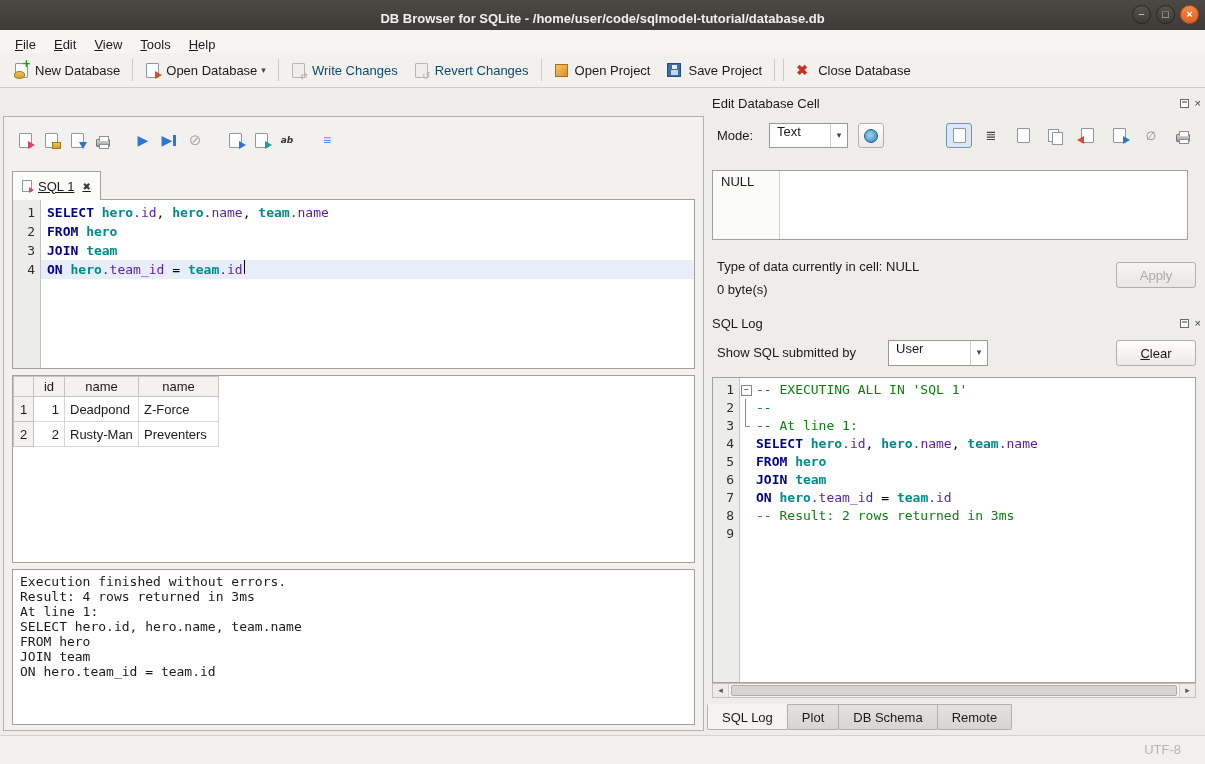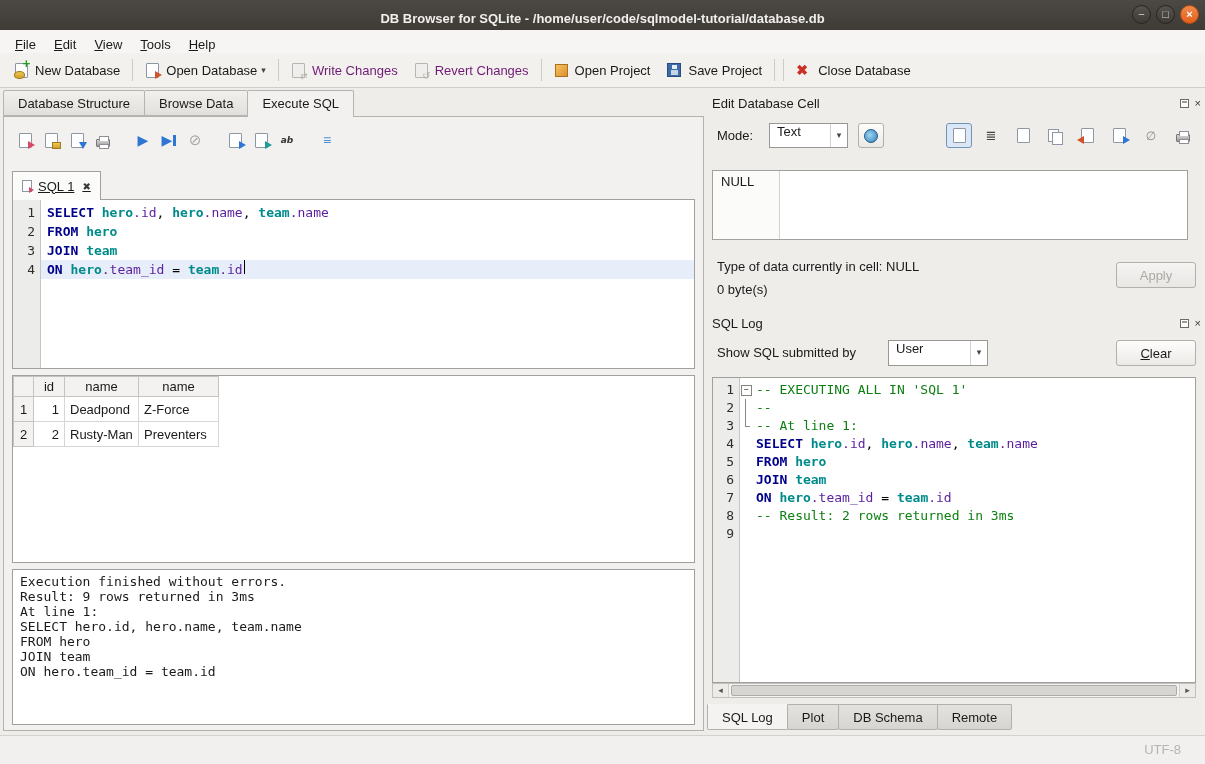--- a/index.html
+++ b/index.html
@@ -20,21 +20,21 @@
   
   .menubar { position:absolute; left:0; top:30px; width:1205px; height:29px; background:#f6f5f3;
     border-bottom:1px solid #dddbd7; display:flex; align-items:center; padding-left:6px; }
   .menu-item { padding:2px 9px; }
   .uline { text-decoration:underline; }
 
   
   .toolbar { position:absolute; left:0; top:53px; width:1205px; height:35px; background:#f2f1ee;
     border-bottom:1px solid #cfcdc9; display:flex; align-items:center; padding-left:6px; }
   .tbtn { display:flex; align-items:center; gap:6px; padding:0 8px; height:28px; border-radius:3px; white-space:nowrap; }
-  .tbtn.disabled { color:#701a75; }
+  .tbtn.disabled { color:#0c4a6e; }
   .tsep { width:1px; height:22px; background:#cfccc7; margin:0 4px; flex:none; }
   .caret { font-size:9px; color:#444; margin-left:-2px; }
 
   
   .ico { position:relative; display:inline-block; flex:none; width:16px; height:16px; }
   .i-doc { width:13px; height:15px; margin:0 1px; background:#fff; border:1px solid #8d96a4; border-radius:1px; }
   .i-doc.dis { border-color:#b8b6b2; background:#efeeec; }
   .i-new::before { content:""; position:absolute; left:-2px; bottom:-2px; width:9px; height:6px;
     background:linear-gradient(#f1c84f,#cf9e2b); border:1px solid #9d7a1f; border-radius:50%/45%; }
   .i-new::after { content:"+"; position:absolute; right:-4px; top:-7px; color:#1f9e1f; font:bold 11px "DejaVu Sans",sans-serif; }
@@ -241,25 +241,20 @@
       <span>Save Project</span>
     </div>
     <div class="tsep"></div>
     <div class="tsep"></div>
     <div class="tbtn">
       <span class="ico glyph-x">✖</span>
       <span>Close Database</span>
     </div>
   </div>
 
-  <div class="main-tabs">
-    <div class="mtab">Database Structure</div>
-    <div class="mtab">Browse Data</div>
-    <div class="mtab active">Execute SQL</div>
-  </div>
 
   <div class="pane-left">
 
     <div class="sql-toolbar">
       <div class="ibtn">
           <span class="ico i-doc a-red"></span>
         </div>
       <div class="ibtn">
           <span class="ico i-doc a-gold"></span>
         </div>
@@ -343,21 +338,21 @@
           <td class="rowhdr">2</td>
           <td class="num">2</td>
           <td>Rusty-Man</td>
           <td>Preventers</td>
         </tr>
       </tbody>
         </table>
     </div>
 
     <div class="message">Execution finished without errors.
-Result: 9 rows returned in 3ms
+Result: 4 rows returned in 3ms
 At line 1:
 SELECT hero.id, hero.name, team.name
 FROM hero
 JOIN team
 ON hero.team_id = team.id</div>
   </div>
 
   <div class="panel-right">
 
     <div class="sec-h" style="top:4px;">

